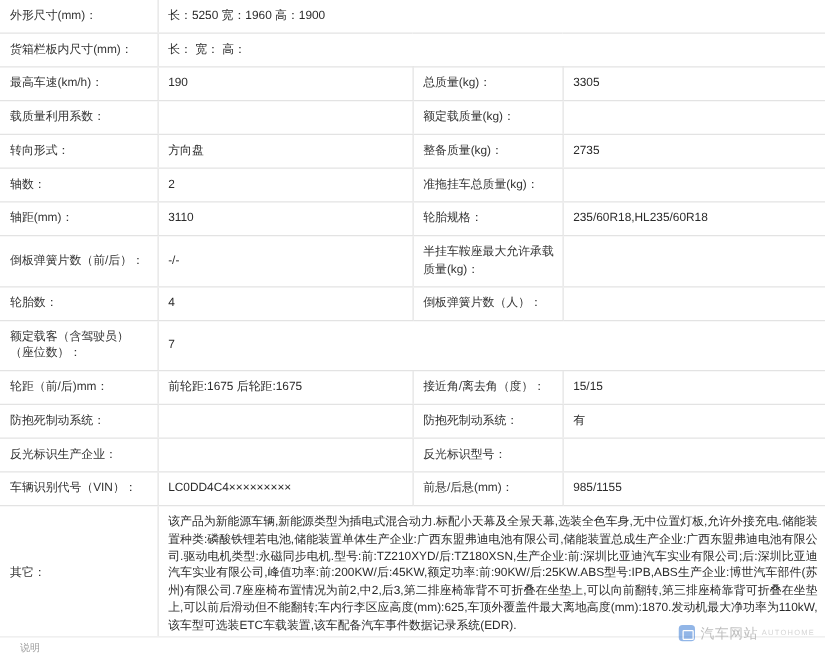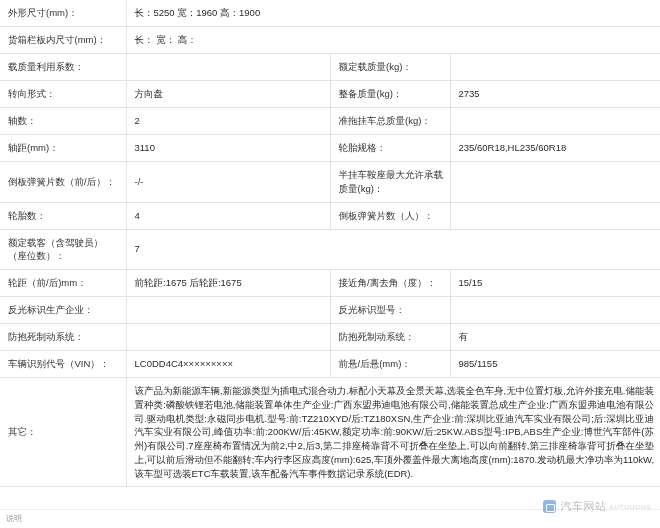--- a/index.html
+++ b/index.html
@@ -50,21 +50,21 @@
   }
   .footer{
     position:absolute;
     left:0;bottom:0;
     width:660px;
     height:18px;
     border-top:1px solid #ececec;
     background:#fff;
   }
   .footer .fl{
-    position:absolute;left:6px;top:3px;
+    position:absolute;left:16px;top:3px;
     font-size:8px;color:#9b9b9b;text-align:right;
   }
   .watermark{
     position:absolute;
     right:8px;
     bottom:14px;
     display:flex;
     align-items:center;
     opacity:.55;
   }
@@ -108,20 +108,26 @@
   <tbody>
     <tr class="r">
       <td class="lbl">外形尺寸(mm)：</td>
       <td class="val sep" colspan="3">长：5250 宽：1960 高：1900</td>
     </tr>
     <tr class="r">
       <td class="lbl">货箱栏板内尺寸(mm)：</td>
       <td class="val sep" colspan="3">长： 宽： 高：</td>
     </tr>
     <tr class="r">
+      <td class="lbl">最高车速(km/h)：</td>
+      <td class="val sep">190</td>
+      <td class="lbl2 sep">总质量(kg)：</td>
+      <td class="val2 sep">3305</td>
+    </tr>
+    <tr class="r">
       <td class="lbl">载质量利用系数：</td>
       <td class="val sep"></td>
       <td class="lbl2 sep">额定载质量(kg)：</td>
       <td class="val2 sep"></td>
     </tr>
     <tr class="r">
       <td class="lbl">转向形式：</td>
       <td class="val sep">方向盘</td>
       <td class="lbl2 sep">整备质量(kg)：</td>
       <td class="val2 sep">2735</td>
@@ -154,30 +160,30 @@
       <td class="lbl">额定载客（含驾驶员）（座位数）：</td>
       <td class="val sep" colspan="3">7</td>
     </tr>
     <tr class="r">
       <td class="lbl">轮距（前/后)mm：</td>
       <td class="val sep">前轮距:1675 后轮距:1675</td>
       <td class="lbl2 sep">接近角/离去角（度）：</td>
       <td class="val2 sep">15/15</td>
     </tr>
     <tr class="r">
-      <td class="lbl">反光标识生产企业：</td>
-      <td class="val sep"></td>
-      <td class="lbl2 sep">反光标识型号：</td>
-      <td class="val2 sep"></td>
-    </tr>
-    <tr class="r">
       <td class="lbl">防抱死制动系统：</td>
       <td class="val sep"></td>
       <td class="lbl2 sep">防抱死制动系统：</td>
       <td class="val2 sep">有</td>
+    </tr>
+    <tr class="r">
+      <td class="lbl">反光标识生产企业：</td>
+      <td class="val sep"></td>
+      <td class="lbl2 sep">反光标识型号：</td>
+      <td class="val2 sep"></td>
     </tr>
     <tr class="r">
       <td class="lbl">车辆识别代号（VIN）：</td>
       <td class="val sep">LC0DD4C4×××××××××</td>
       <td class="lbl2 sep">前悬/后悬(mm)：</td>
       <td class="val2 sep">985/1155</td>
     </tr>
     <tr>
       <td class="lbl notes-label">其它：</td>
       <td class="notes-cell sep" colspan="3">该产品为新能源车辆,新能源类型为插电式混合动力.标配小天幕及全景天幕,选装全色车身,无中位置灯板,允许外接充电.储能装置种类:磷酸铁锂若电池,储能装置单体生产企业:广西东盟弗迪电池有限公司,储能装置总成生产企业:广西东盟弗迪电池有限公司.驱动电机类型:永磁同步电机.型号:前:TZ210XYD/后:TZ180XSN,生产企业:前:深圳比亚迪汽车实业有限公司;后:深圳比亚迪汽车实业有限公司,峰值功率:前:200KW/后:45KW,额定功率:前:90KW/后:25KW.ABS型号:IPB,ABS生产企业:博世汽车部件(苏州)有限公司.7座座椅布置情况为前2,中2,后3,第二排座椅靠背不可折叠在坐垫上,可以向前翻转,第三排座椅靠背可折叠在坐垫上,可以前后滑动但不能翻转;车内行李区应高度(mm):625,车顶外覆盖件最大离地高度(mm):1870.发动机最大净功率为110kW,该车型可选装ETC车载装置,该车配备汽车事件数据记录系统(EDR).</td>

